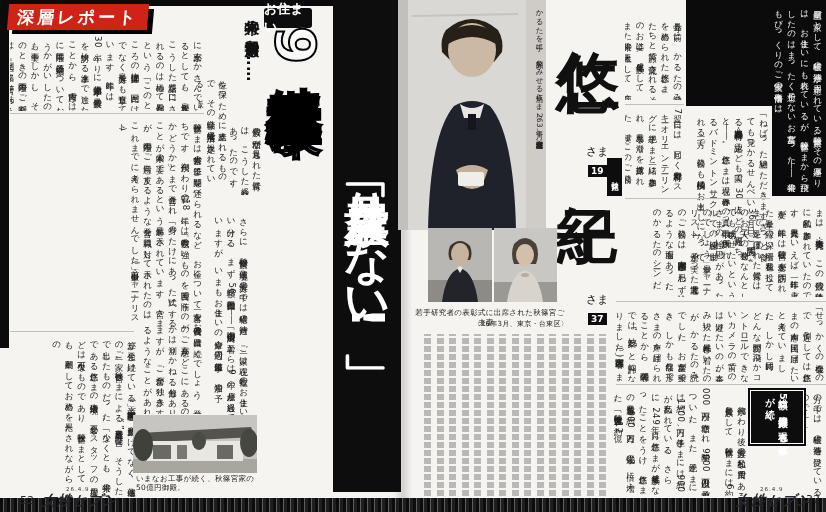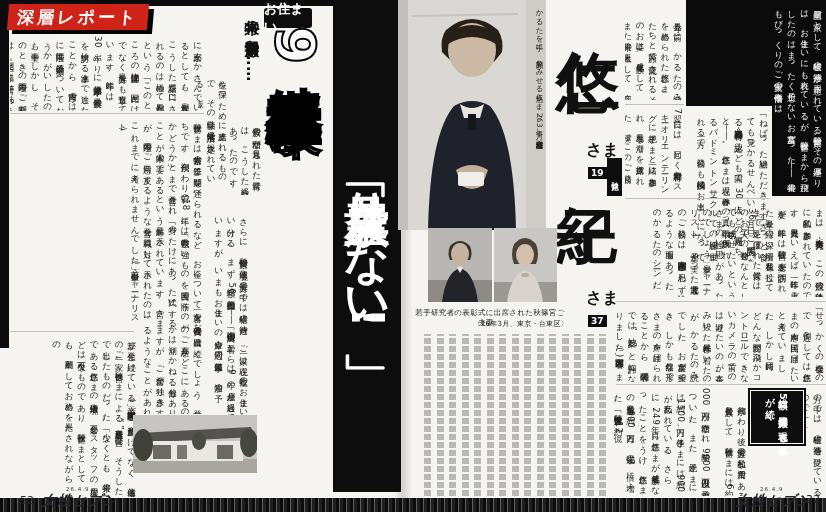--- a/index.html
+++ b/index.html
@@ -19,21 +19,21 @@
          background:linear-gradient(180deg,#ffffff 0%,#cfcfcf 45%,#4a4a4a 100%);
          -webkit-background-clip:text;background-clip:text;color:transparent;
          -webkit-text-stroke:2px #000;}
   .kicker{writing-mode:vertical-rl;font-size:15px;font-weight:900;color:#111;letter-spacing:1px;}
   .badge{background:#0d0d0d;color:#fff;font-weight:900;font-size:13px;display:flex;
          align-items:center;justify-content:center;border-radius:3px;}
   .banner{background:#cf2318;color:#fff;font-weight:900;font-size:17px;display:flex;
           align-items:center;justify-content:center;letter-spacing:3px;transform:skewX(-5deg);}
   .banner-shadow{background:#000;transform:skewX(-5deg);}
   .bigname{writing-mode:vertical-rl;font-weight:900;color:#101010;letter-spacing:4px;}
-  .sama{font-size:16px;font-weight:700;color:#111;}
+  .sama{font-size:11px;font-weight:400;color:#111;}
   .agebox{display:inline-block;background:#0d0d0d;color:#fff;font-size:9px;font-weight:700;
           padding:1px 3px;margin-left:2px;}
   .titlebox{background:#0d0d0d;color:#fff;font-size:7.5px;writing-mode:vertical-rl;
             display:flex;align-items:center;justify-content:center;letter-spacing:1px;}
   .subbox{background:#0d0d0d;border:1px solid #fff;outline:2px solid #0d0d0d;display:flex;
           align-items:center;justify-content:center;}
   .subbox .t{writing-mode:vertical-rl;color:#fff;font-size:9.5px;font-weight:700;
              line-height:13px;letter-spacing:1px;}
   .cap-h{font-size:7.5px;color:#222;letter-spacing:0.3px;}
   .illegible{opacity:.55;background-image:
@@ -93,20 +93,21 @@
       <polygon points="6,18 118,12 122,22 2,28" fill="#55534f"></polygon>
       <rect x="14" y="26" width="96" height="20" fill="#e9e7e2"></rect>
       <rect x="20" y="30" width="18" height="14" fill="#6b6964"></rect>
       <rect x="44" y="30" width="10" height="14" fill="#7a7872"></rect>
       <rect x="84" y="30" width="16" height="14" fill="#6b6964"></rect>
       <ellipse cx="10" cy="30" rx="10" ry="16" fill="#3f413a"></ellipse>
       <ellipse cx="116" cy="28" rx="9" ry="14" fill="#454740"></ellipse>
       <ellipse cx="66" cy="26" rx="7" ry="9" fill="#4a4c44"></ellipse>
     </svg>
   </div>
+  <div class="abs cap-h" style="left:136px;top:474px;width:120px;height:20px;line-height:9px;">いまなお工事が続く、秋篠宮家の50億円御殿。</div>
 
   <div class="abs pnum" style="left:20px;top:494px;">52</div>
   <div class="abs idate" style="left:66px;top:486px;">26.4.9</div>
   <div class="abs logo" style="left:42px;top:492px;">女性セブン</div>
 
   <div class="abs photo" style="left:398px;top:0;width:148px;height:230px;">
     <svg width="148" height="230" viewBox="0 0 148 230">
       <rect x="0" y="0" width="148" height="230" fill="#dad8d4"></rect>
       <rect x="0" y="0" width="10" height="230" fill="#c2c0bc"></rect>
       <rect x="128" y="0" width="20" height="230" fill="#cfccc7"></rect>

